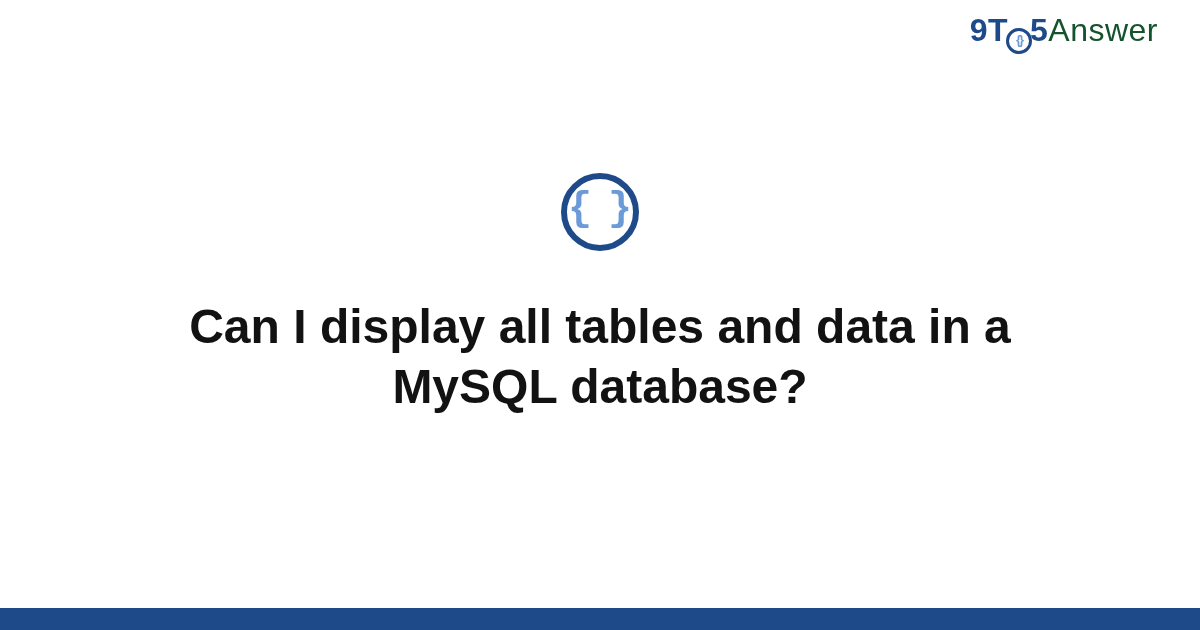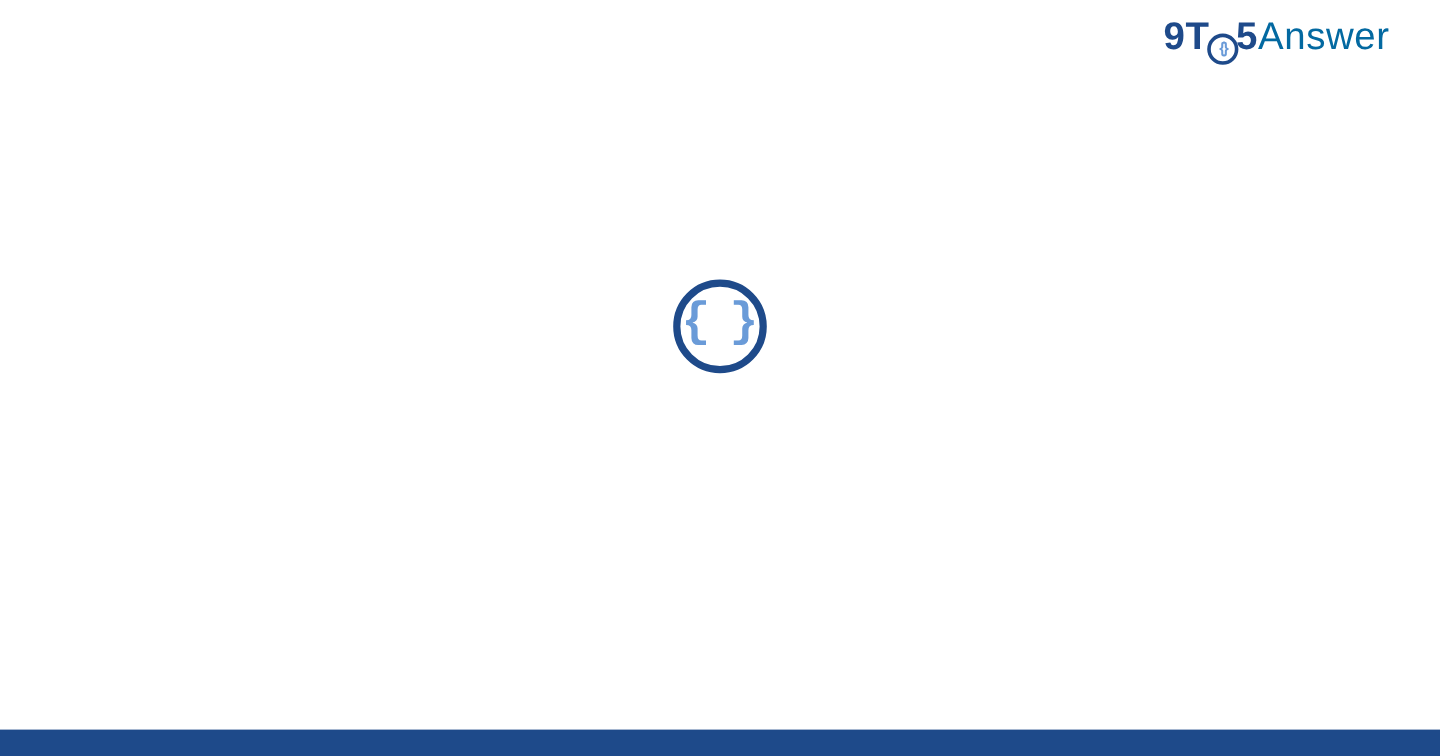--- a/index.html
+++ b/index.html
@@ -13,21 +13,21 @@
     }
     .brand {
       position: absolute;
       top: 12px;
       right: 42px;
       font-size: 32px;
       font-weight: 600;
       letter-spacing: 0.5px;
       color: #1e4a8a;
     }
-    .brand .answer { color: #0369a1; font-weight: 500; }
+    .brand .answer { color: #14532d; font-weight: 500; }
     .brand-icon {
       display: inline-flex;
       vertical-align: -4px;
       width: 26px;
       height: 26px;
       border: 3px solid #1e4a8a;
       border-radius: 50%;
       align-items: center;
       justify-content: center;
       margin: 0 -2px;
@@ -91,15 +91,16 @@
 <div class="brand">
   <span>9</span><span>T</span><span class="brand-icon">
       <span class="brand-icon-inner">{}</span>
     </span><span>5</span><span class="answer">Answer</span>
 </div>
 
 <div class="center-area">
   <div class="center-icon">
     <span class="center-icon-inner">{ }</span>
   </div>
+  <h1 class="question-title">Can I display all tables and data in a MySQL database?</h1>
 </div>
 
 <div class="footer-bar"></div>
 
 </body></html>

